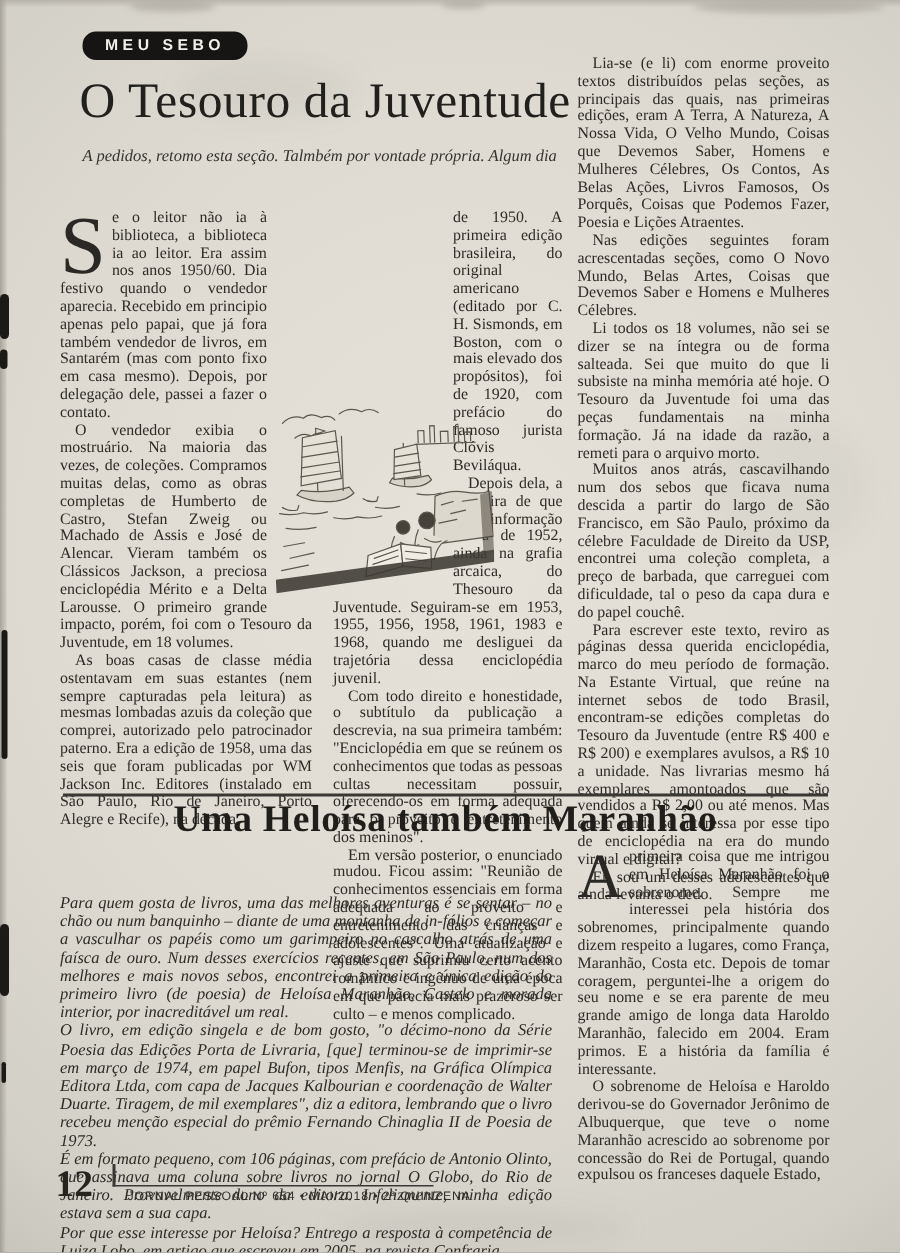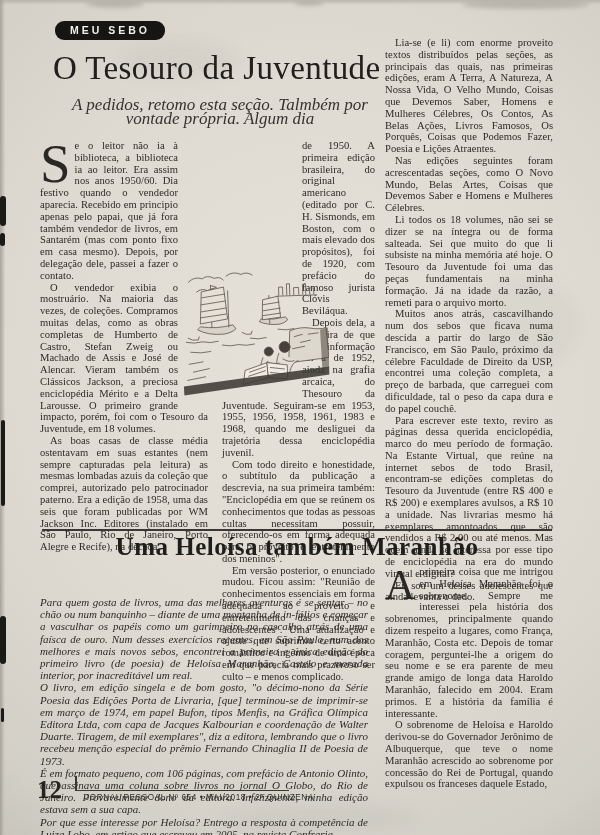--- a/index.html
+++ b/index.html
@@ -25,21 +25,21 @@
     background:#161513;border-radius:9px;color:#f1efe9;
     font-family:"Liberation Sans",sans-serif;font-weight:bold;font-size:10.5px;
     letter-spacing:3px;line-height:19px;text-align:center;
   }
   .title{
     position:absolute;left:53px;top:50px;width:400px;
     font-size:33px;font-weight:400;color:#22201d;letter-spacing:.4px;
   }
   .deck{
     position:absolute;left:55px;top:98px;width:330px;
-    font-style:italic;font-size:17px;line-height:13.8px;color:#35332f;text-align:center;
+    font-style:italic;font-size:11px;line-height:13.8px;color:#35332f;
   }
   .col{
     position:absolute;font-size:10.6px;line-height:11.8px;text-align:justify;
     color:#2e2b27;hyphens:auto;-webkit-hyphens:auto;overflow-wrap:break-word;
   }
   .col p{margin:0;}
   .col p.ind{text-indent:10px;}
   .c1{left:40px;top:140px;width:168px;height:392px;}
   .c2{left:222px;top:140px;width:153px;height:382px;}
   .c3{left:385px;top:37px;width:168px;height:490px;}

